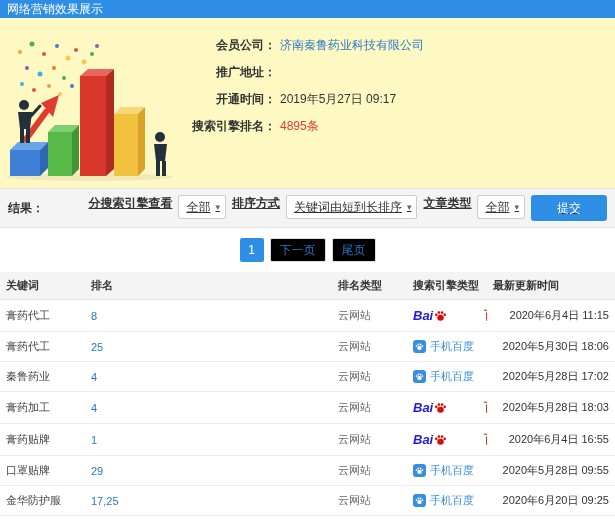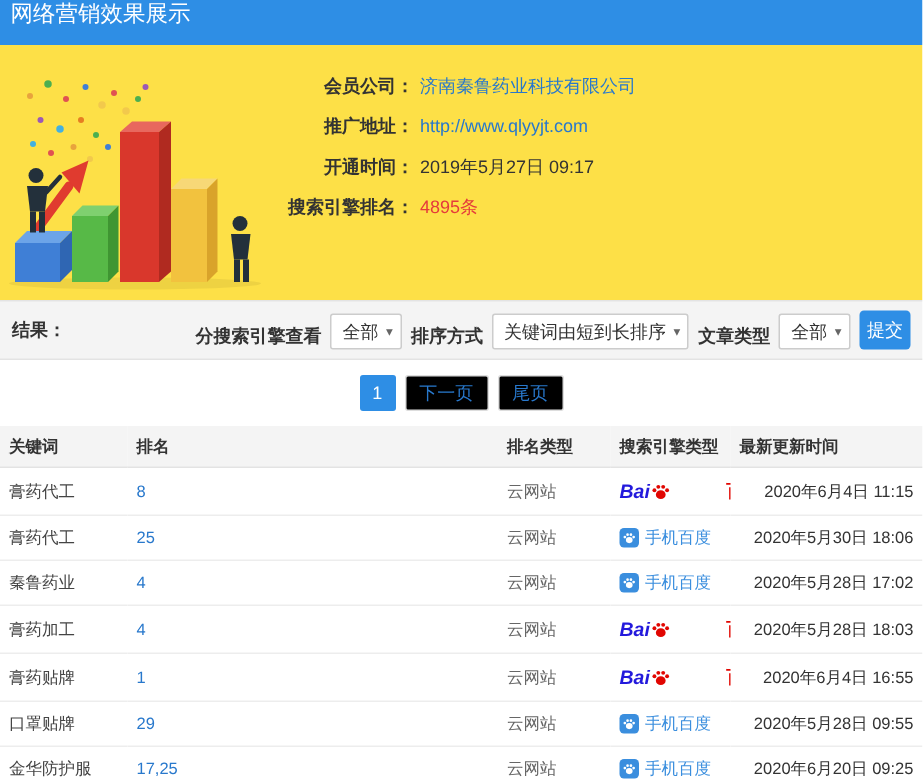--- a/index.html
+++ b/index.html
@@ -4,42 +4,42 @@
 <style>
   :root{
     --accent-blue:#2e8ee5; --link-blue:#2878cc; --highlight-red:#e53b3b;
     --baidu-blue:#2319dc; --baidu-red:#e10601; --mobile-blue:#3a8ede;
   }
   *{box-sizing:border-box;}
   body{
     width:615px;height:520px;margin:0;overflow:hidden;background:#fff;color:#333;
     font-family:"Liberation Sans","DejaVu Sans",sans-serif;font-size:12px;
   }
-  .titlebar{height:30px;background:var(--accent-blue);color:#fff;line-height:19px;
-    padding:0 7px;font-size:15px;}
+  .titlebar{height:18px;background:var(--accent-blue);color:#fff;line-height:19px;
+    padding:0 7px;font-size:12px;}
   
-  .info{position:relative;height:170px;background:#fde047;}
+  .info{position:relative;height:170px;background:#fef9c3;}
   .illustration{position:absolute;left:2px;top:6px;}
   .fields{position:absolute;left:172px;top:18px;display:flex;flex-direction:column;gap:9px;}
   .field{display:flex;align-items:center;height:18px;}
   .field .lbl{width:104px;text-align:right;font-weight:bold;color:#333;}
   .field .val{margin-left:4px;}
   .link{color:var(--link-blue);text-decoration:none;cursor:pointer;}
   .red{color:var(--highlight-red);}
   
   .filterbar{height:40px;background:#f4f4f4;border-top:1px solid #e3e3e3;
     border-bottom:1px solid #e3e3e3;display:flex;align-items:center;padding:0 8px;}
   .section-lbl{font-weight:bold;}
-  .controls{margin-left:auto;display:flex;align-items:flex-end;gap:6px;}
+  .controls{margin-left:auto;display:flex;align-items:flex-start;gap:6px;text-decoration:underline;}
   .ctrl-lbl{font-weight:bold;}
   .select{height:24px;background:#fff;border:1px solid #ccc;border-radius:2px;
     display:inline-flex;align-items:center;padding:0 5px 0 7px;gap:5px;cursor:pointer;}
   .select .chev{color:#666;font-size:9px;}
   .btn-submit{height:26px;background:var(--accent-blue);color:#fff;border:0;
-    border-radius:3px;padding:0 5px;font-size:12px;cursor:pointer;}
+    border-radius:3px;padding:0 26px;font-size:12px;cursor:pointer;}
   
   .pagebar{height:44px;display:flex;align-items:center;justify-content:center;gap:6px;}
   .page-cur{min-width:24px;height:24px;background:var(--accent-blue);color:#fff;
     display:inline-flex;align-items:center;justify-content:center;border-radius:2px;}
   .page-btn{height:24px;display:inline-flex;align-items:center;padding:0 9px;
     border:1px solid #ddd;border-radius:2px;color:var(--link-blue);background:#000000;cursor:pointer;}
   
   table{width:615px;border-collapse:collapse;table-layout:fixed;font-size:11px;}
   thead th{background:#f4f4f4;text-align:left;font-weight:bold;padding:6px;
     border-bottom:1px solid #e3e3e3;color:#333;}
@@ -125,21 +125,20 @@
     </g>
   </svg>
 
   <div class="fields">
     <div class="field">
       <span class="lbl">会员公司：</span>
       <a class="val link">济南秦鲁药业科技有限公司</a>
     </div>
     <div class="field">
       <span class="lbl">推广地址：</span>
-      <a class="val link">http://www.qlyyjt.com</a>
     </div>
     <div class="field">
       <span class="lbl">开通时间：</span>
       <span class="val">2019年5月27日 09:17</span>
     </div>
     <div class="field">
       <span class="lbl">搜索引擎排名：</span>
       <span class="val red">4895条</span>
     </div>
   </div>

